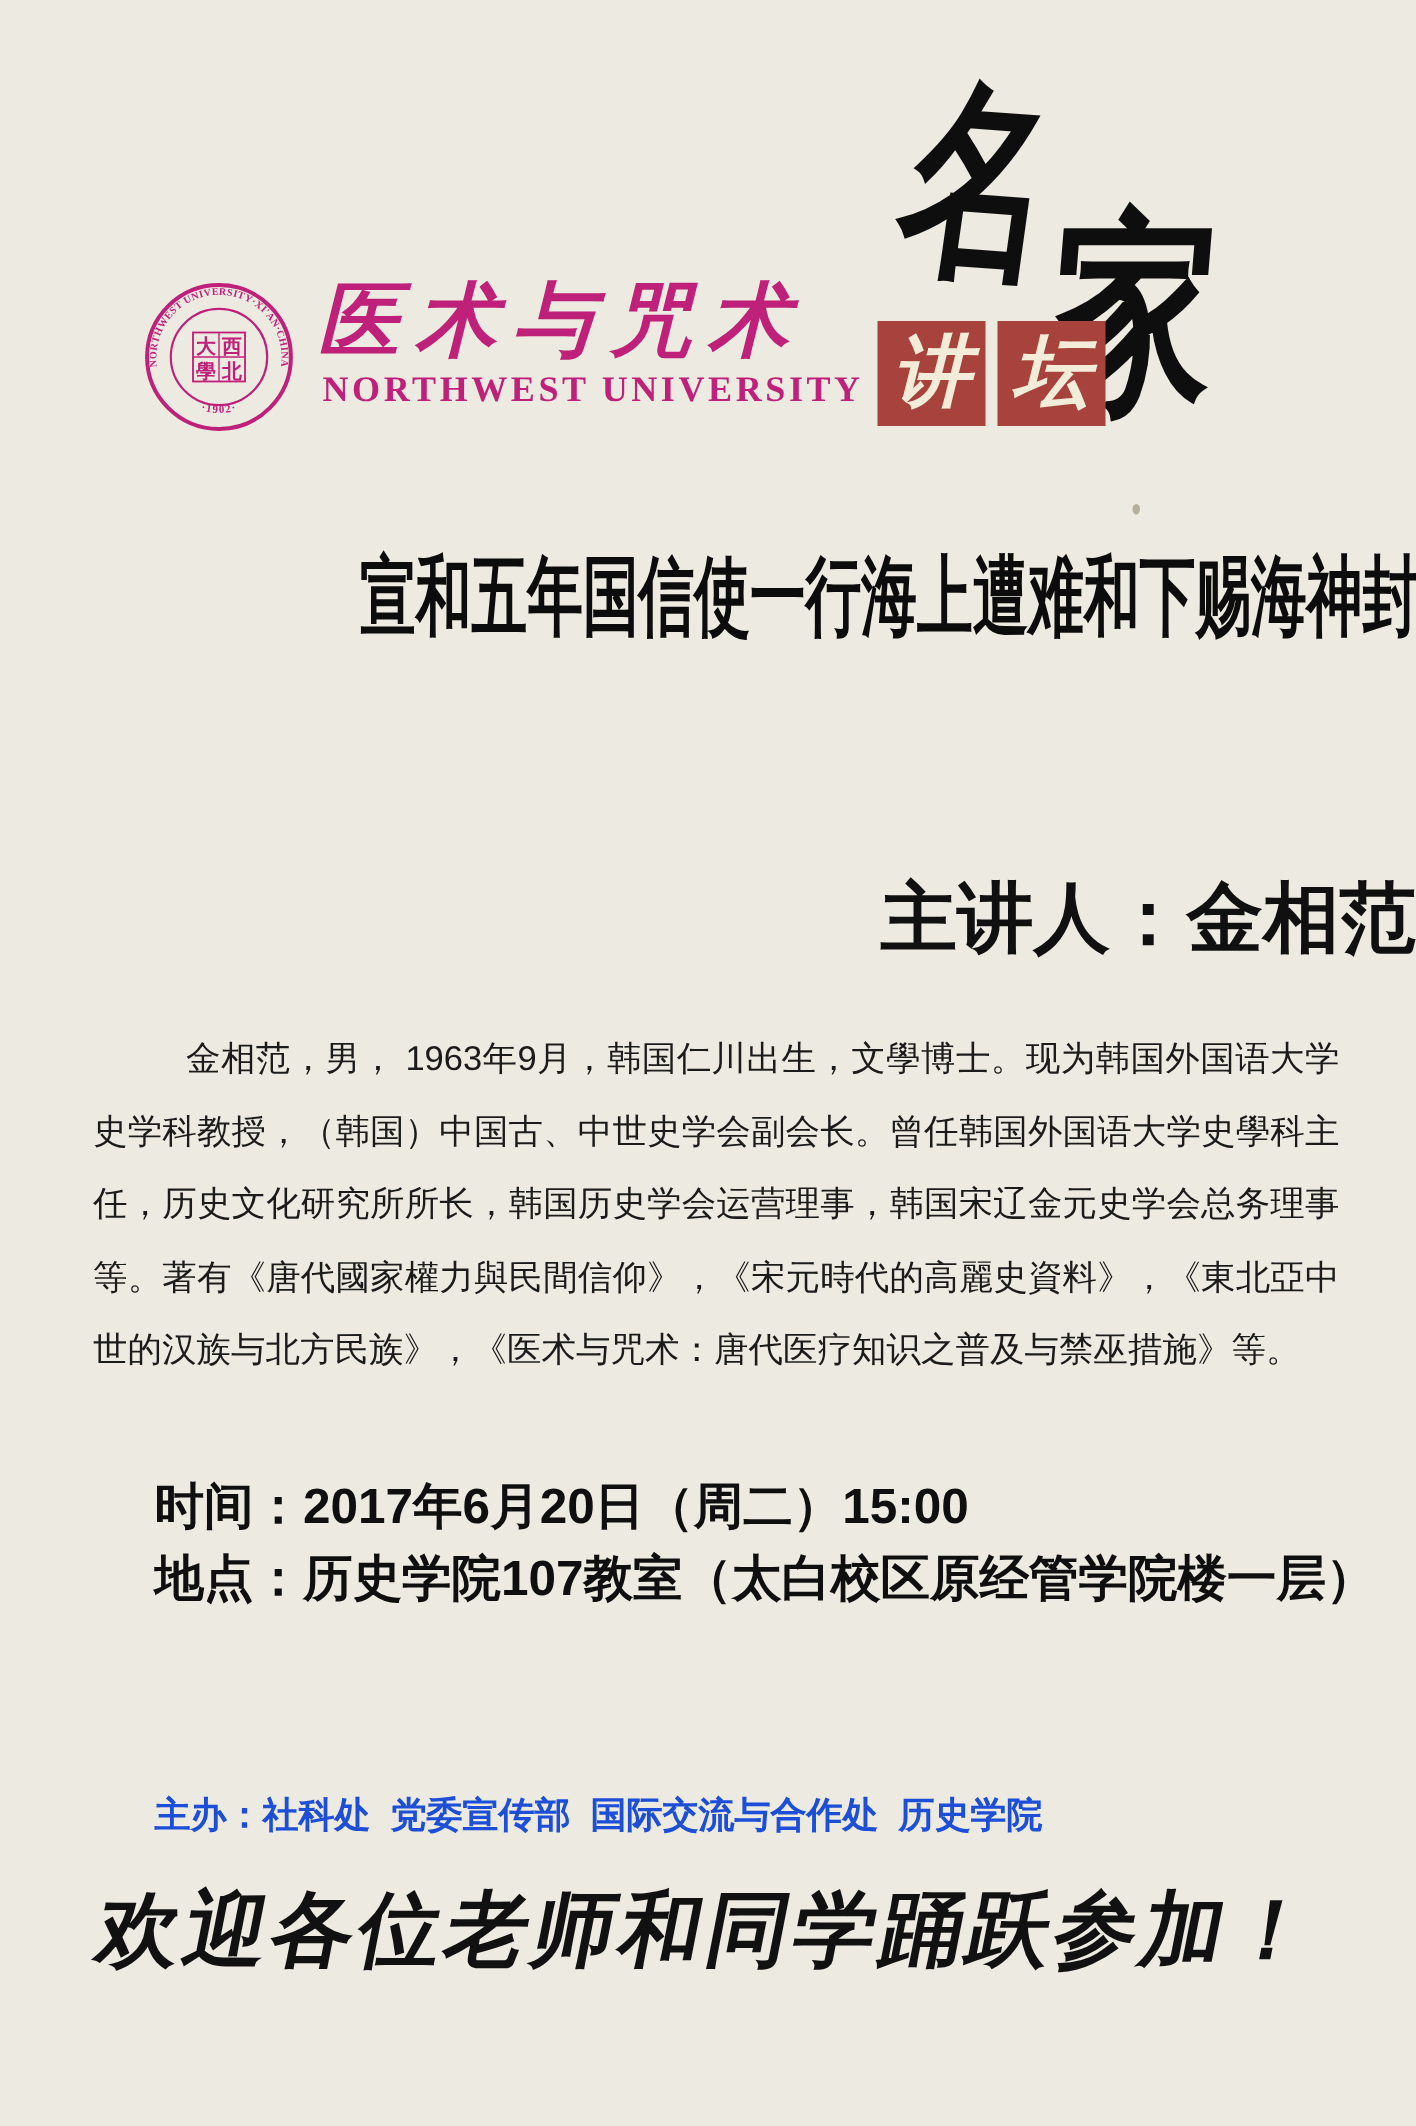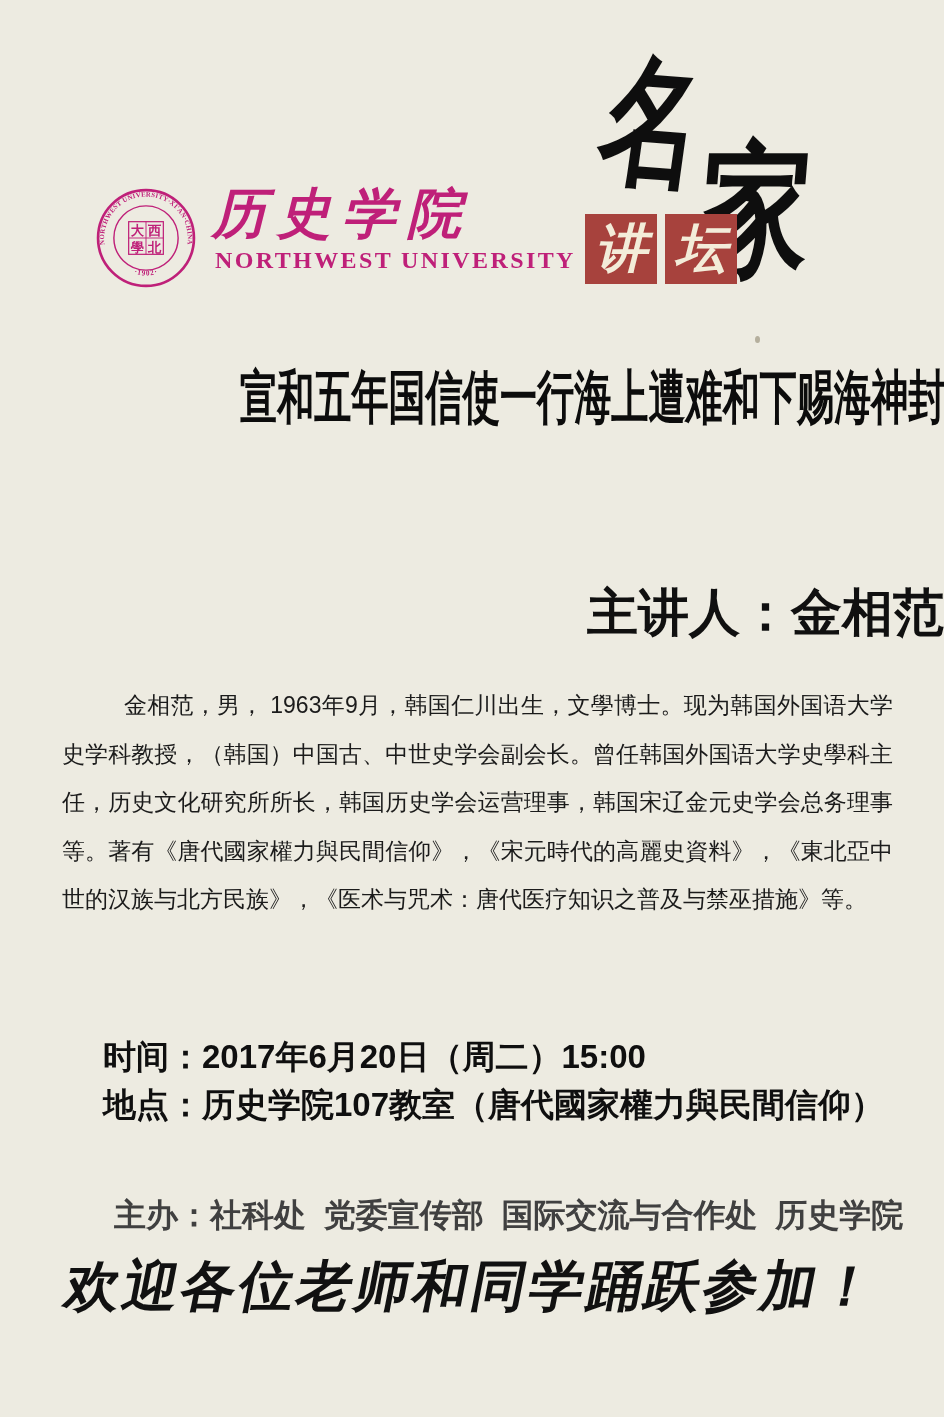--- a/index.html
+++ b/index.html
@@ -54,28 +54,28 @@
     white-space:nowrap;
   }
   
   .bio{
     position:absolute;left:62px;top:681px;width:831px;
     font-size:23px;line-height:48.5px;text-align:justify;text-indent:62px;
     color:#1b1b1b;font-family:"Liberation Sans",sans-serif;
   }
   
   .schedule{
-    position:absolute;left:103px;top:1033px;
+    position:absolute;left:103px;top:980px;
     font-size:33px;line-height:48px;font-weight:bold;color:#0f0f0f;white-space:nowrap;
   }
   .schedule .row{display:block;}
   
   .organizers{
-    position:absolute;left:114px;top:1194px;
-    font-size:32px;font-weight:bold;color:#404040;white-space:pre;
+    position:absolute;left:103px;top:1194px;
+    font-size:24px;font-weight:bold;color:#1d4ed8;white-space:pre;
   }
   
   .welcome{position:absolute;left:0;top:1254px;width:944px;text-align:center;}
   .welcome .tx{
     display:inline-block;font-family:"DejaVu Serif",serif;font-weight:bold;
     font-size:55px;line-height:1.15;letter-spacing:3px;color:#111;
     transform:skewX(-11deg);white-space:nowrap;
   }
   
   .speck{position:absolute;left:755px;top:336px;width:5px;height:7px;border-radius:50%;
@@ -103,21 +103,21 @@
       <rect x="33" y="34" width="34" height="32" fill="none" stroke="#bf2079" stroke-width="1.2"></rect>
       <line x1="50" y1="34" x2="50" y2="66" stroke="#bf2079" stroke-width="0.9"></line>
       <line x1="33" y1="50" x2="67" y2="50" stroke="#bf2079" stroke-width="0.9"></line>
       <text x="41.5" y="47.5" font-size="13" text-anchor="middle">大</text>
       <text x="58.5" y="47.5" font-size="13" text-anchor="middle">西</text>
       <text x="41.5" y="63.5" font-size="13" text-anchor="middle">學</text>
       <text x="58.5" y="63.5" font-size="13" text-anchor="middle">北</text>
     </g>
   </svg>
 
-  <div class="uni-zh">历史学院</div>
+  <div class="uni-zh">医术与咒术</div>
   <div class="uni-en">NORTHWEST UNIVERSITY</div>
 
   <div class="big-char ming">名</div>
   <div class="big-char jia">家</div>
   <div class="forum-box b1">讲</div>
   <div class="forum-box b2">坛</div>
 
   <div class="speck"></div>
 
   <div class="title-wrap">
@@ -125,21 +125,21 @@
   </div>
 
   <div class="speaker">
     <span>主讲人：</span><span>金相范</span>
   </div>
 
   <div class="bio">金相范，男， 1963年9月，韩国仁川出生，文學博士。现为韩国外国语大学史学科教授，（韩国）中国古、中世史学会副会长。曾任韩国外国语大学史學科主任，历史文化研究所所长，韩国历史学会运营理事，韩国宋辽金元史学会总务理事等。著有《唐代國家權力與民間信仰》，《宋元時代的高麗史資料》，《東北亞中世的汉族与北方民族》，《医术与咒术：唐代医疗知识之普及与禁巫措施》等。</div>
 
   <div class="schedule">
     <span class="row"><span>时间：</span><span>2017年6月20日（周二）15:00</span></span>
-    <span class="row"><span>地点：</span><span>历史学院107教室（唐代國家權力與民間信仰）</span></span>
+    <span class="row"><span>地点：</span><span>历史学院107教室（太白校区原经管学院楼一层）</span></span>
   </div>
 
   <div class="organizers"><span>主办：</span><span>社科处  党委宣传部  国际交流与合作处  历史学院</span></div>
 
   <div class="welcome">
     <span class="tx">欢迎各位老师和同学踊跃参加！</span>
   </div>
 
 </div>
 

